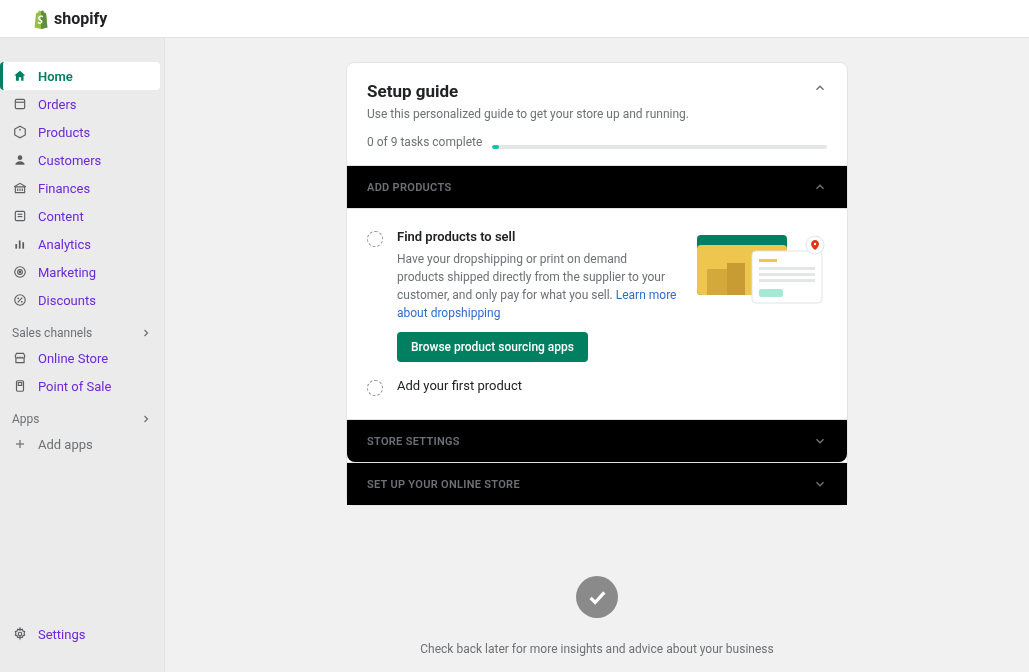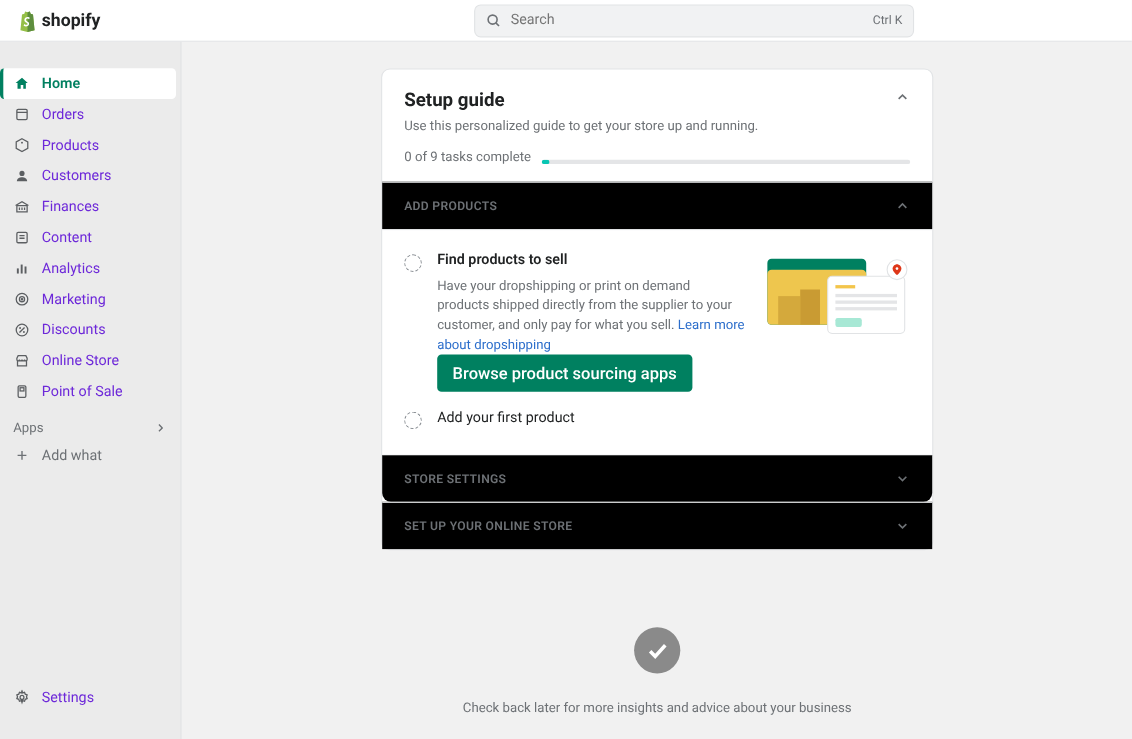--- a/index.html
+++ b/index.html
@@ -1,17 +1,17 @@
 <!DOCTYPE html>
 <html><head>
   <meta charset="utf-8">
   <style>
     * { margin: 0; padding: 0; box-sizing: border-box; font-family: -apple-system, BlinkMacSystemFont, "Segoe UI", Roboto, sans-serif; }
     body { background: #f1f1f1; color: #202223; font-size: 13px; }
-    .topbar { height: 38px; background: #fff; border-bottom: 1px solid #e1e3e5; display: flex; align-items: center; padding: 0 16px; }
+    .topbar { height: 38px; background: #fff; border-bottom: 1px solid #e1e3e5; display: flex; align-items: center; padding: 0 32px; }
     .logo { display: flex; align-items: center; gap: 4px; font-weight: 700; font-size: 16px; }
     .logo-mark { width: 18px; height: 20px; }
     .search-wrap { margin-left: 340px; }
     .search-field { width: 400px; height: 30px; background: #f1f2f3; border: 1px solid #e1e3e5; border-radius: 6px; display: flex; align-items: center; padding: 0 10px; gap: 8px; color: #6d7175; }
     .search-field input { flex: 1; border: none; outline: none; background: transparent; font-size: 13px; }
     .search-kbd { font-size: 11px; color: #6d7175; }
     .app { display: flex; height: calc(100vh - 38px); }
     .sidebar { width: 165px; background: #ebebeb; border-right: 1px solid #e1e3e5; display: flex; flex-direction: column; padding: 24px 0; }
     .nav-item { display: flex; align-items: center; gap: 10px; padding: 6px 12px; color: #6d28d9; cursor: pointer; font-size: 13px; }
     .nav-item.active { background: #fff; color: #008060; font-weight: 600; border-left: 3px solid #008060; padding-left: 9px; border-radius: 4px; margin: 0 4px 0 0;}
@@ -27,21 +27,21 @@
     .progress-track { flex: 1; height: 4px; background: #e4e5e7; border-radius: 2px; overflow: hidden; position: relative; }
     .progress-fill { position: absolute; left: 0; top: 0; height: 100%; width: 2%; background: #08c6b3; border-radius: 2px; }
     .section-row { display: flex; justify-content: space-between; align-items: center; padding: 14px 20px; border-top: 1px solid #e1e3e5; background: #000000; cursor: pointer; font-size: 11px; font-weight: 600; letter-spacing: 0.3px; color: #6d7175; text-transform: uppercase; }
     .task-body { padding: 12px 20px; border-top: 1px solid #e1e3e5; }
     .task-row { display: flex; gap: 14px; padding: 8px 0; }
     .task-circle { width: 16px; height: 16px; border: 1.5px dashed #8c9196; border-radius: 50%; flex-shrink: 0; margin-top: 2px; }
     .task-content { flex: 1; }
     .task-title { font-size: 13px; font-weight: 600; margin-bottom: 6px; }
     .task-desc { font-size: 12px; color: #6d7175; line-height: 1.5; max-width: 280px; }
     .task-link { color: #2c6ecb; cursor: pointer; }
-    .task-btn { background: #008060; color: #fff; border: none; padding: 8px 14px; border-radius: 4px; font-size: 15px; font-weight: 500; cursor: pointer; }
+    .task-btn { margin-top: 10px; background: #008060; color: #fff; border: none; padding: 8px 14px; border-radius: 4px; font-size: 12px; font-weight: 500; cursor: pointer; }
     .task-illus { width: 130px; height: 80px; flex-shrink: 0; }
     .empty-state { margin-top: 70px; text-align: center; }
     .empty-check { width: 42px; height: 42px; background: #8a8a8a; border-radius: 50%; display: flex; align-items: center; justify-content: center; margin: 0 auto 24px; }
     .empty-title { font-size: 14px; font-weight: 600; margin-bottom: 8px; }
     .empty-sub { font-size: 12px; color: #6d7175; }
     .chev { color: #6d7175; }
     .card-collapse-icon { position: absolute; right: 20px; top: 18px; }
     .card-header-wrap { position: relative; }
   </style>
 </head>
@@ -49,30 +49,20 @@
 
 <div class="topbar">
   <div class="logo">
     <svg class="logo-mark" viewBox="0 0 24 28">
         <path fill="#95BF47" d="M19 6l-3-1-1-3-3 1-3-1-1 3-3 1L3 26l9 2 9-2-2-20z"></path>
         <path fill="#5E8E3E" d="M12 28l9-2-2-20-3-1-1-3-3 1v25z"></path>
         <path fill="#fff" d="M12 9c-2 0-4 1-4 4 0 2 1 2 2 3 1 0 2 1 2 2 0 1-1 1-2 1-1 0-2-1-2-1l-1 2s1 1 3 1c2 0 4-1 4-3 0-2-1-3-2-3-1-1-2-1-2-2s1-2 2-2c1 0 2 1 2 1l1-2s-1-1-3-1z"></path>
       </svg>
     <span>shopify</span>
   </div>
-  <div class="search-wrap">
-    <div class="search-field">
-      <svg width="14" height="14" viewBox="0 0 24 24" fill="none" stroke="#6d7175" stroke-width="2.5">
-          <circle cx="10" cy="10" r="7"></circle>
-          <line x1="20" y1="20" x2="15" y2="15"></line>
-        </svg>
-      <input placeholder="Search" style="">
-      <span class="search-kbd">Ctrl K</span>
-    </div>
-  </div>
 </div>
 
 <div class="app">
   <div class="sidebar">
     <div class="nav-item active">
       <span class="nav-icon">
           <svg width="14" height="14" viewBox="0 0 24 24" fill="currentColor">
             <path d="M12 3l9 8h-3v9h-4v-6h-4v6H5v-9H2z"></path>
           </svg>
         </span>
@@ -152,20 +142,26 @@
           <svg width="14" height="14" viewBox="0 0 24 24" fill="#5c5f62">
             <circle cx="12" cy="12" r="9" fill="none" stroke="#5c5f62" stroke-width="2"></circle>
             <line x1="8" y1="16" x2="16" y2="8" stroke="#5c5f62" stroke-width="2"></line>
             <circle cx="9" cy="9" r="1.5"></circle>
             <circle cx="15" cy="15" r="1.5"></circle>
           </svg>
         </span>
       <span>Discounts</span>
     </div>
 
+    <div class="nav-section">
+      <span>Sales channels</span>
+      <svg class="chev" width="12" height="12" viewBox="0 0 24 24" fill="none" stroke="currentColor" stroke-width="2.5">
+          <polyline points="9 6 15 12 9 18"></polyline>
+        </svg>
+    </div>
     <div class="nav-item">
       <span class="nav-icon">
           <svg width="14" height="14" viewBox="0 0 24 24" fill="none" stroke="#5c5f62" stroke-width="2">
             <path d="M4 8l2-4h12l2 4v2a2 2 0 01-4 0 2 2 0 01-4 0 2 2 0 01-4 0 2 2 0 01-4 0z"></path>
             <path d="M5 12v8h14v-8"></path>
           </svg>
         </span>
       <span>Online Store</span>
     </div>
     <div class="nav-item">
@@ -184,21 +180,21 @@
           <polyline points="9 6 15 12 9 18"></polyline>
         </svg>
     </div>
     <div class="nav-item" style="color:#6d7175">
       <span class="nav-icon">
           <svg width="12" height="12" viewBox="0 0 24 24" fill="none" stroke="#6d7175" stroke-width="2.5">
             <line x1="12" y1="4" x2="12" y2="20"></line>
             <line x1="4" y1="12" x2="20" y2="12"></line>
           </svg>
         </span>
-      <span>Add what</span>
+      <span>Add apps</span>
     </div>
 
     <div class="sidebar-bottom">
       <div class="nav-item">
         <span class="nav-icon">
             <svg width="14" height="14" viewBox="0 0 24 24" fill="none" stroke="#5c5f62" stroke-width="2">
               <circle cx="12" cy="12" r="3"></circle>
               <path d="M12 2l1 3 3-1 1 3 3 1-1 3 1 3-3 1-1 3-3-1-1 3-1-3-3 1-1-3-3-1 1-3-1-3 3-1 1-3 3 1z" fill="none"></path>
             </svg>
           </span>

